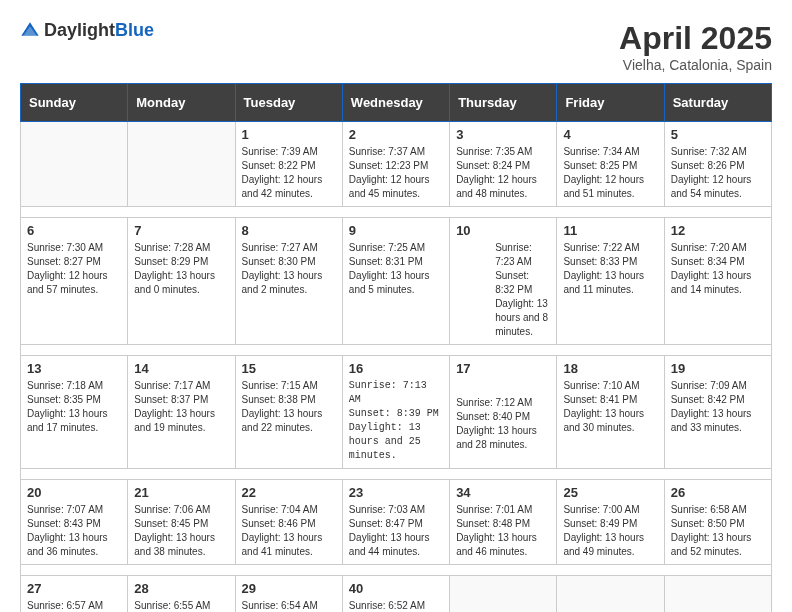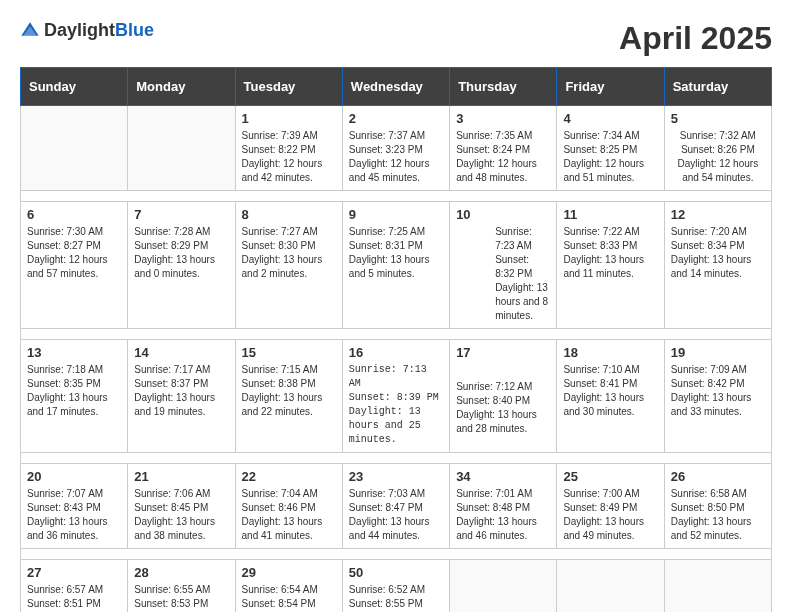--- a/index.html
+++ b/index.html
@@ -98,20 +98,21 @@
     <svg class="logo-icon" viewBox="0 0 30 30" xmlns="http://www.w3.org/2000/svg">
       <polygon points="15,2 28,22 2,22" fill="#1565C0"></polygon>
       <polygon points="15,8 25,22 5,22" fill="#fff" opacity="0.3"></polygon>
     </svg>
     <span>
       <span class="logo-text-general">Daylight</span><span class="logo-text-blue">Blue</span>
     </span>
   </div>
   <div class="title-block">
     <div class="title-month">April 2025</div>
+    <div class="title-location">Vielha, Catalonia, Spain</div>
   </div>
 </div>
 
 <table class="calendar">
   <thead>
     <tr>
     <th>Sunday</th>
         <th>Monday</th>
         <th>Tuesday</th>
         <th>Wednesday</th>
@@ -126,38 +127,38 @@
         <td class="empty"></td>
         <td>
           <span class="day-number">1</span>
           <div class="day-info" style="white-space: pre-line;">Sunrise: 7:39 AM
 Sunset: 8:22 PM
 Daylight: 12 hours and 42 minutes.</div>
         </td>
         <td>
           <span class="day-number">2</span>
           <div class="day-info" style="white-space: pre-line;">Sunrise: 7:37 AM
-Sunset: 3:23 PM
+Sunset: 12:23 PM
 Daylight: 12 hours and 45 minutes.</div>
         </td>
         <td>
           <span class="day-number">3</span>
           <div class="day-info" style="white-space: pre-line;">Sunrise: 7:35 AM
 Sunset: 8:24 PM
 Daylight: 12 hours and 48 minutes.</div>
         </td>
         <td>
           <span class="day-number">4</span>
           <div class="day-info" style="white-space: pre-line;">Sunrise: 7:34 AM
 Sunset: 8:25 PM
 Daylight: 12 hours and 51 minutes.</div>
         </td>
         <td>
           <span class="day-number">5</span>
-          <div class="day-info" style="white-space: pre-line; text-align: center;">Sunrise: 7:32 AM
+          <div class="day-info" style="white-space: pre-line;">Sunrise: 7:32 AM
 Sunset: 8:26 PM
 Daylight: 12 hours and 54 minutes.</div>
         </td>
       </tr>
       <tr>
         <td colspan="7" class="row-spacer"></td>
       </tr>
       <tr>
         <td>
           <span class="day-number">6</span>
@@ -312,21 +313,21 @@
 Sunset: 8:53 PM
 Daylight: 13 hours and 57 minutes.</div>
         </td>
         <td>
           <span class="day-number">29</span>
           <div class="day-info" style="white-space: pre-line;">Sunrise: 6:54 AM
 Sunset: 8:54 PM
 Daylight: 13 hours and 59 minutes.</div>
         </td>
         <td>
-          <span class="day-number">50</span>
+          <span class="day-number">40</span>
           <div class="day-info" style="white-space: pre-line;">Sunrise: 6:52 AM
 Sunset: 8:55 PM
 Daylight: 14 hours and 2 minutes.</div>
         </td>
         <td class="empty"></td>
         <td class="empty"></td>
         <td class="empty"></td>
       </tr>
     </tbody>
 </table>

